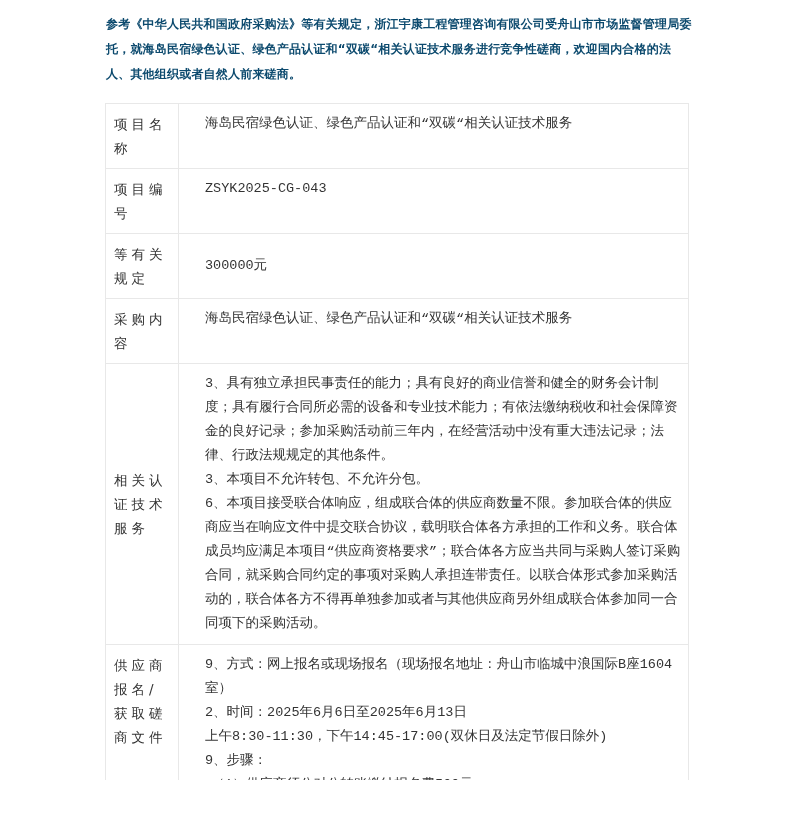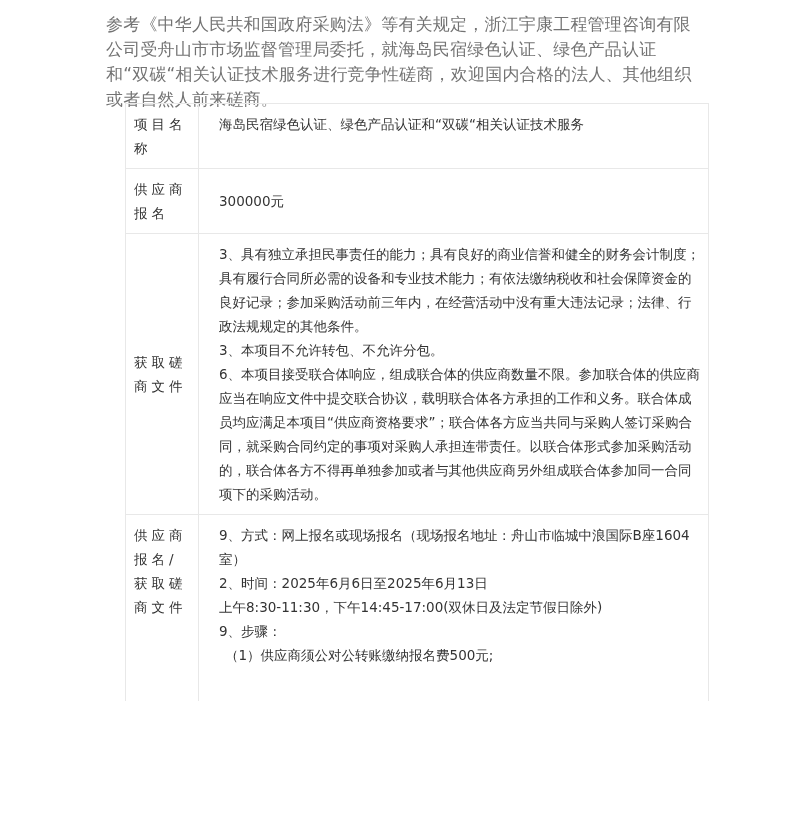--- a/index.html
+++ b/index.html
@@ -3,62 +3,71 @@
 <meta charset="utf-8">
 <style>
   html, body { margin: 0; padding: 0; background: #ffffff; }
   body {
     width: 793px; height: 817px; overflow: hidden; position: relative;
     font-family: "DejaVu Sans", "Liberation Sans", sans-serif;
     color: #333333;
   }
   .intro {
     position: absolute; left: 106px; top: 12px; width: 586px;
-    font-size: 17px; line-height: 25px; color: #737373;
+    font-size: 12px; line-height: 25px; color: #0c4a6e;
     letter-spacing: 0.2px;
+    font-weight: bold;
   }
   .tbl-wrap {
     position: absolute; left: 105px; top: 103px; width: 584px;
-    height: 677px; overflow: hidden; margin-left: 20px;
+    height: 677px; overflow: hidden;
   }
   table {
     border-collapse: collapse; width: 584px; table-layout: fixed;
     font-size: 13.5px; color: #333333;
   }
   td {
     border: 1px solid #e8e8e8; vertical-align: top;
     padding: 8px 6px 8px 8px; line-height: 24px;
   }
   td.label { width: 58px; letter-spacing: 4px; }
   td.label.mid { vertical-align: middle; }
-  td.value { padding-left: 20px; }
+  td.value { padding-left: 26px; font-family: Liberation Mono, monospace; }
   .line { display: block; }
   .indent { padding-left: 6px; }
   .row-name td, .row-code td, .row-budget td, .row-content td { height: 40px; }
   .row-budget td.value { vertical-align: middle; }
   .row-reg td { border-bottom: none; height: 170px; }
 </style>
 </head>
 <body>
 
 <div class="intro">参考《中华人民共和国政府采购法》等有关规定，浙江宇康工程管理咨询有限公司受舟山市市场监督管理局委托，就海岛民宿绿色认证、绿色产品认证和“双碳“相关认证技术服务进行竞争性磋商，欢迎国内合格的法人、其他组织或者自然人前来磋商。</div>
 
 <div class="tbl-wrap">
   <table>
     <tbody>
         <tr class="row-name">
       <td class="label">项目名称</td>
       <td class="value">海岛民宿绿色认证、绿色产品认证和“双碳“相关认证技术服务</td>
     </tr>
+    <tr class="row-code">
+      <td class="label">项目编号</td>
+      <td class="value">ZSYK2025-CG-043</td>
+    </tr>
     <tr class="row-budget">
-      <td class="label">供应商报名</td>
+      <td class="label">等有关规定</td>
       <td class="value">300000元</td>
     </tr>
+    <tr class="row-content">
+      <td class="label">采购内容</td>
+      <td class="value">海岛民宿绿色认证、绿色产品认证和“双碳“相关认证技术服务</td>
+    </tr>
     <tr class="row-qual">
-      <td class="label mid">获取磋商文件</td>
+      <td class="label mid">相关认证技术服务</td>
       <td class="value">
         <span class="line">3、具有独立承担民事责任的能力；具有良好的商业信誉和健全的财务会计制度；具有履行合同所必需的设备和专业技术能力；有依法缴纳税收和社会保障资金的良好记录；参加采购活动前三年内，在经营活动中没有重大违法记录；法律、行政法规规定的其他条件。</span>
         <span class="line">3、本项目不允许转包、不允许分包。</span>
         <span class="line">6、本项目接受联合体响应，组成联合体的供应商数量不限。参加联合体的供应商应当在响应文件中提交联合协议，载明联合体各方承担的工作和义务。联合体成员均应满足本项目“供应商资格要求”；联合体各方应当共同与采购人签订采购合同，就采购合同约定的事项对采购人承担连带责任。以联合体形式参加采购活动的，联合体各方不得再单独参加或者与其他供应商另外组成联合体参加同一合同项下的采购活动。</span>
       </td>
     </tr>
     <tr class="row-reg">
       <td class="label">供应商报名/获取磋商文件</td>
       <td class="value">
         <span class="line">9、方式：网上报名或现场报名（现场报名地址：舟山市临城中浪国际B座1604室）</span>

